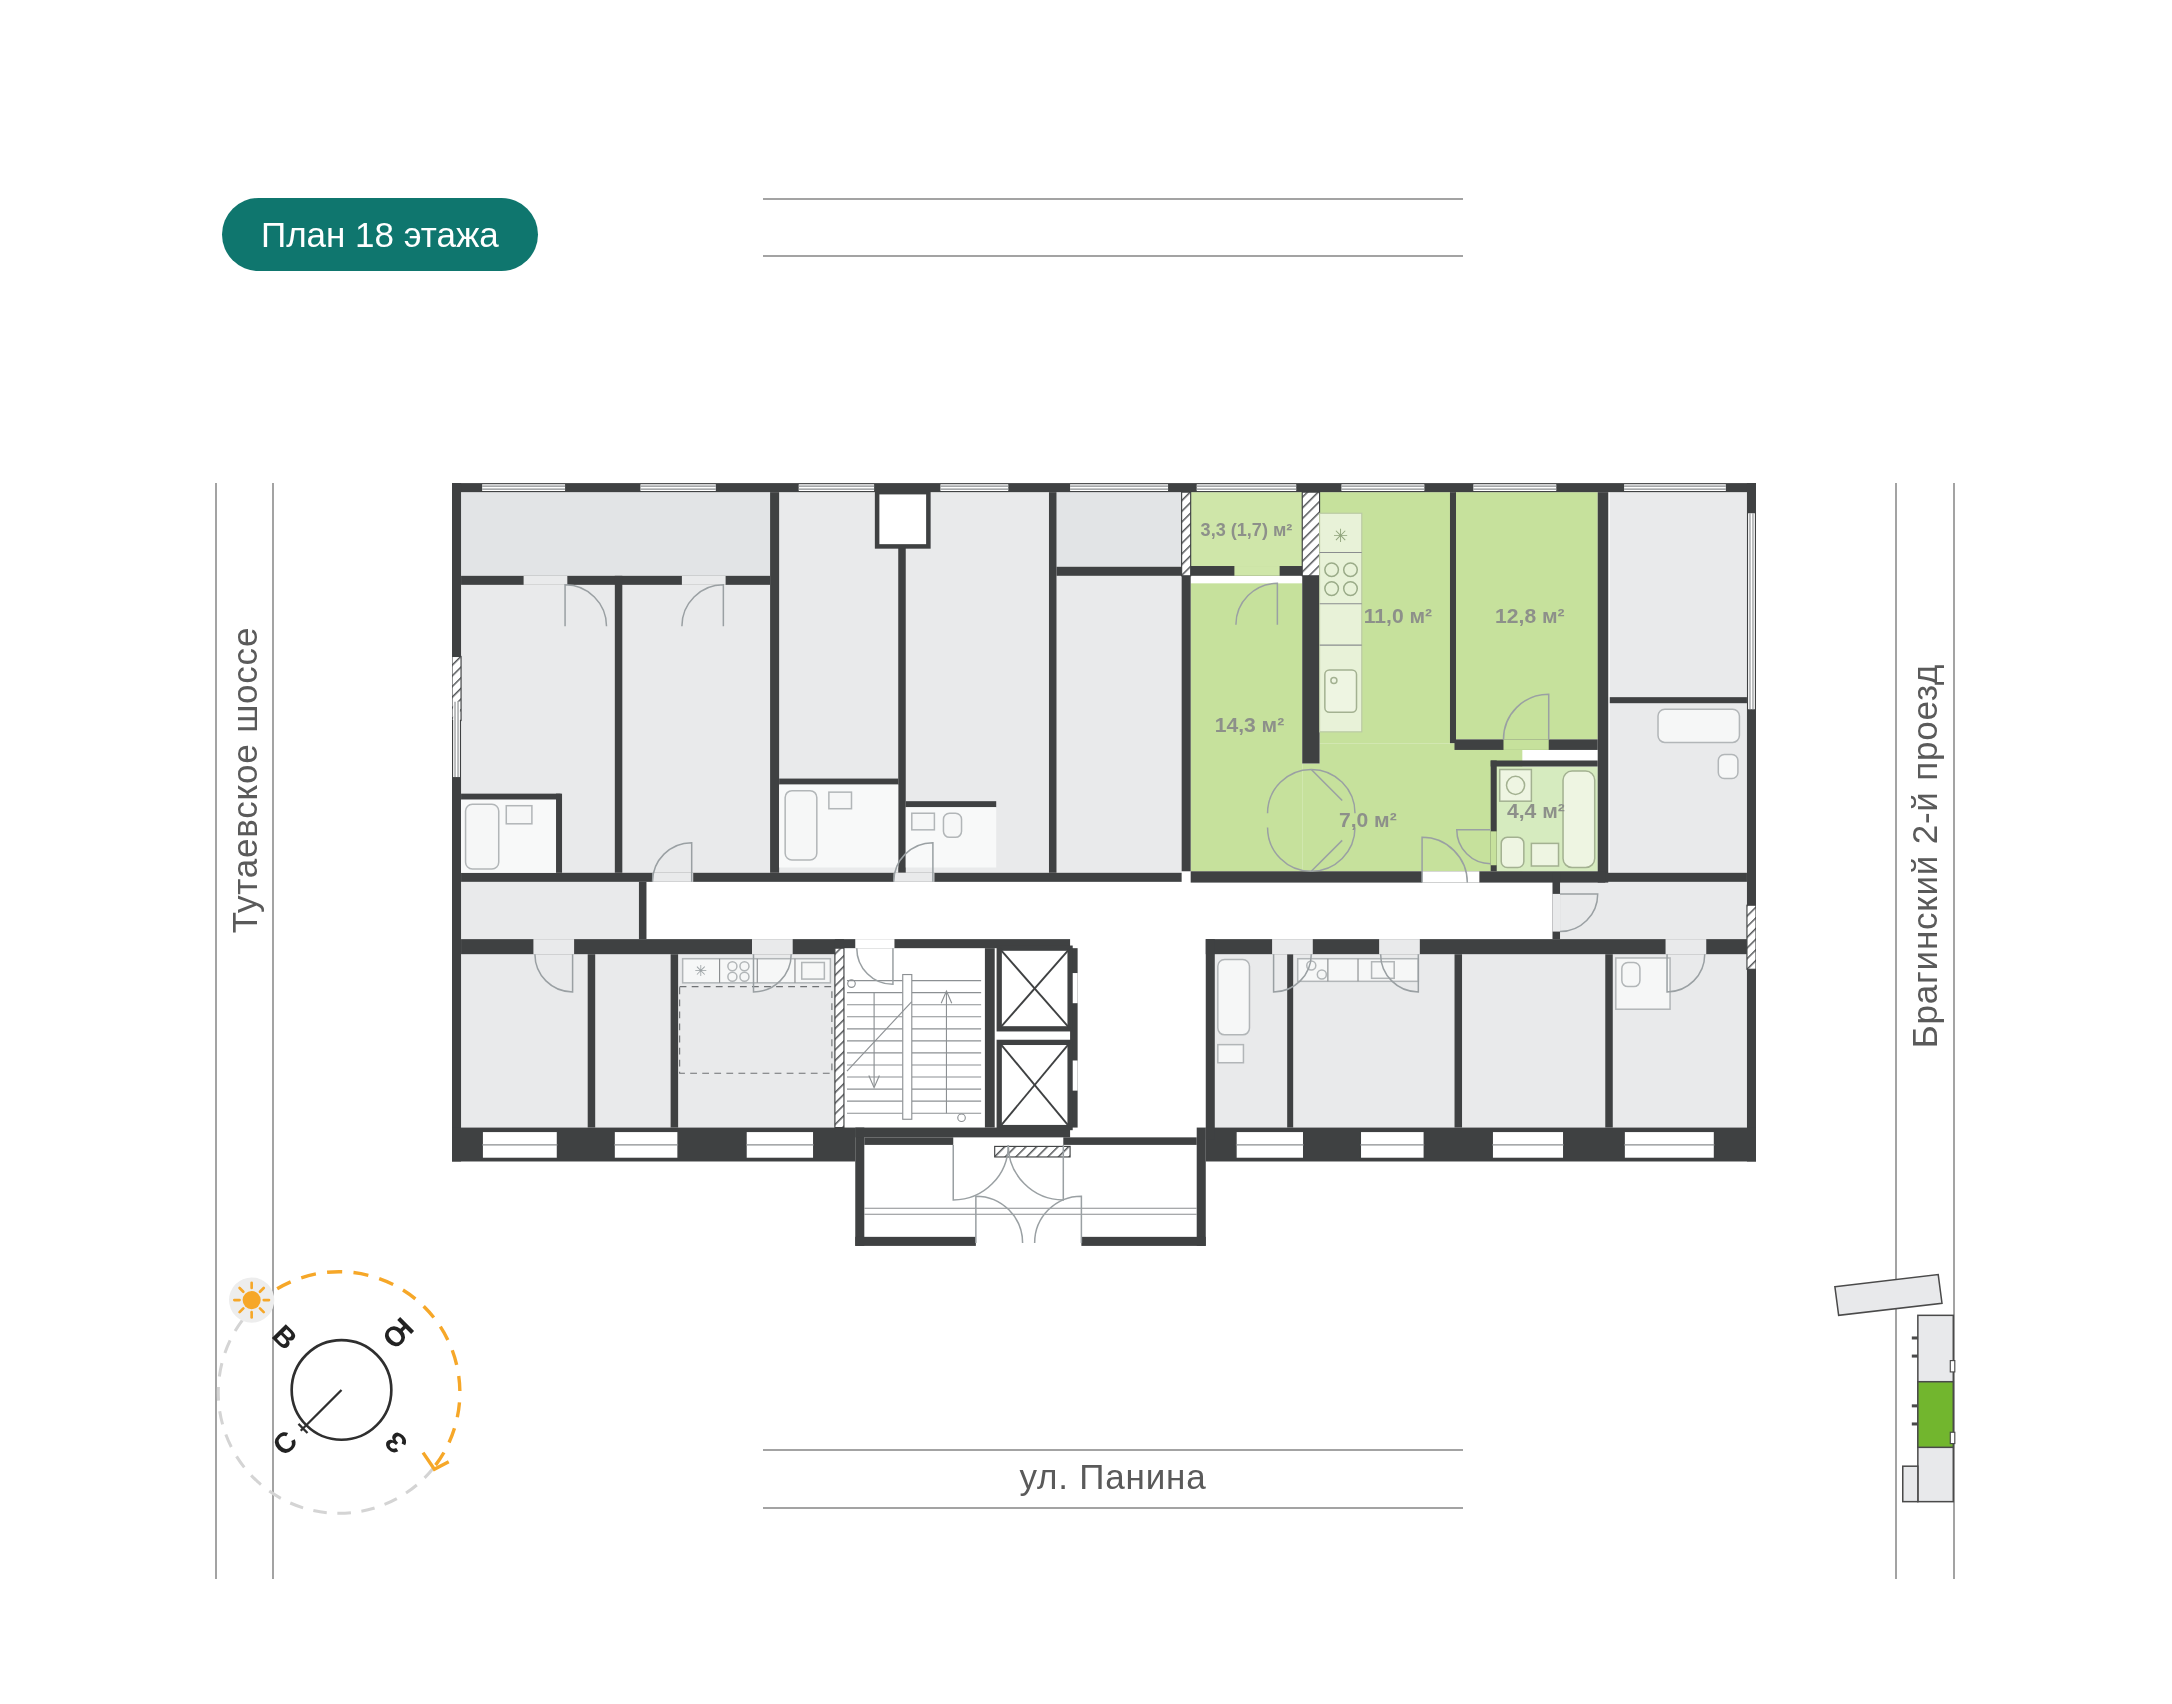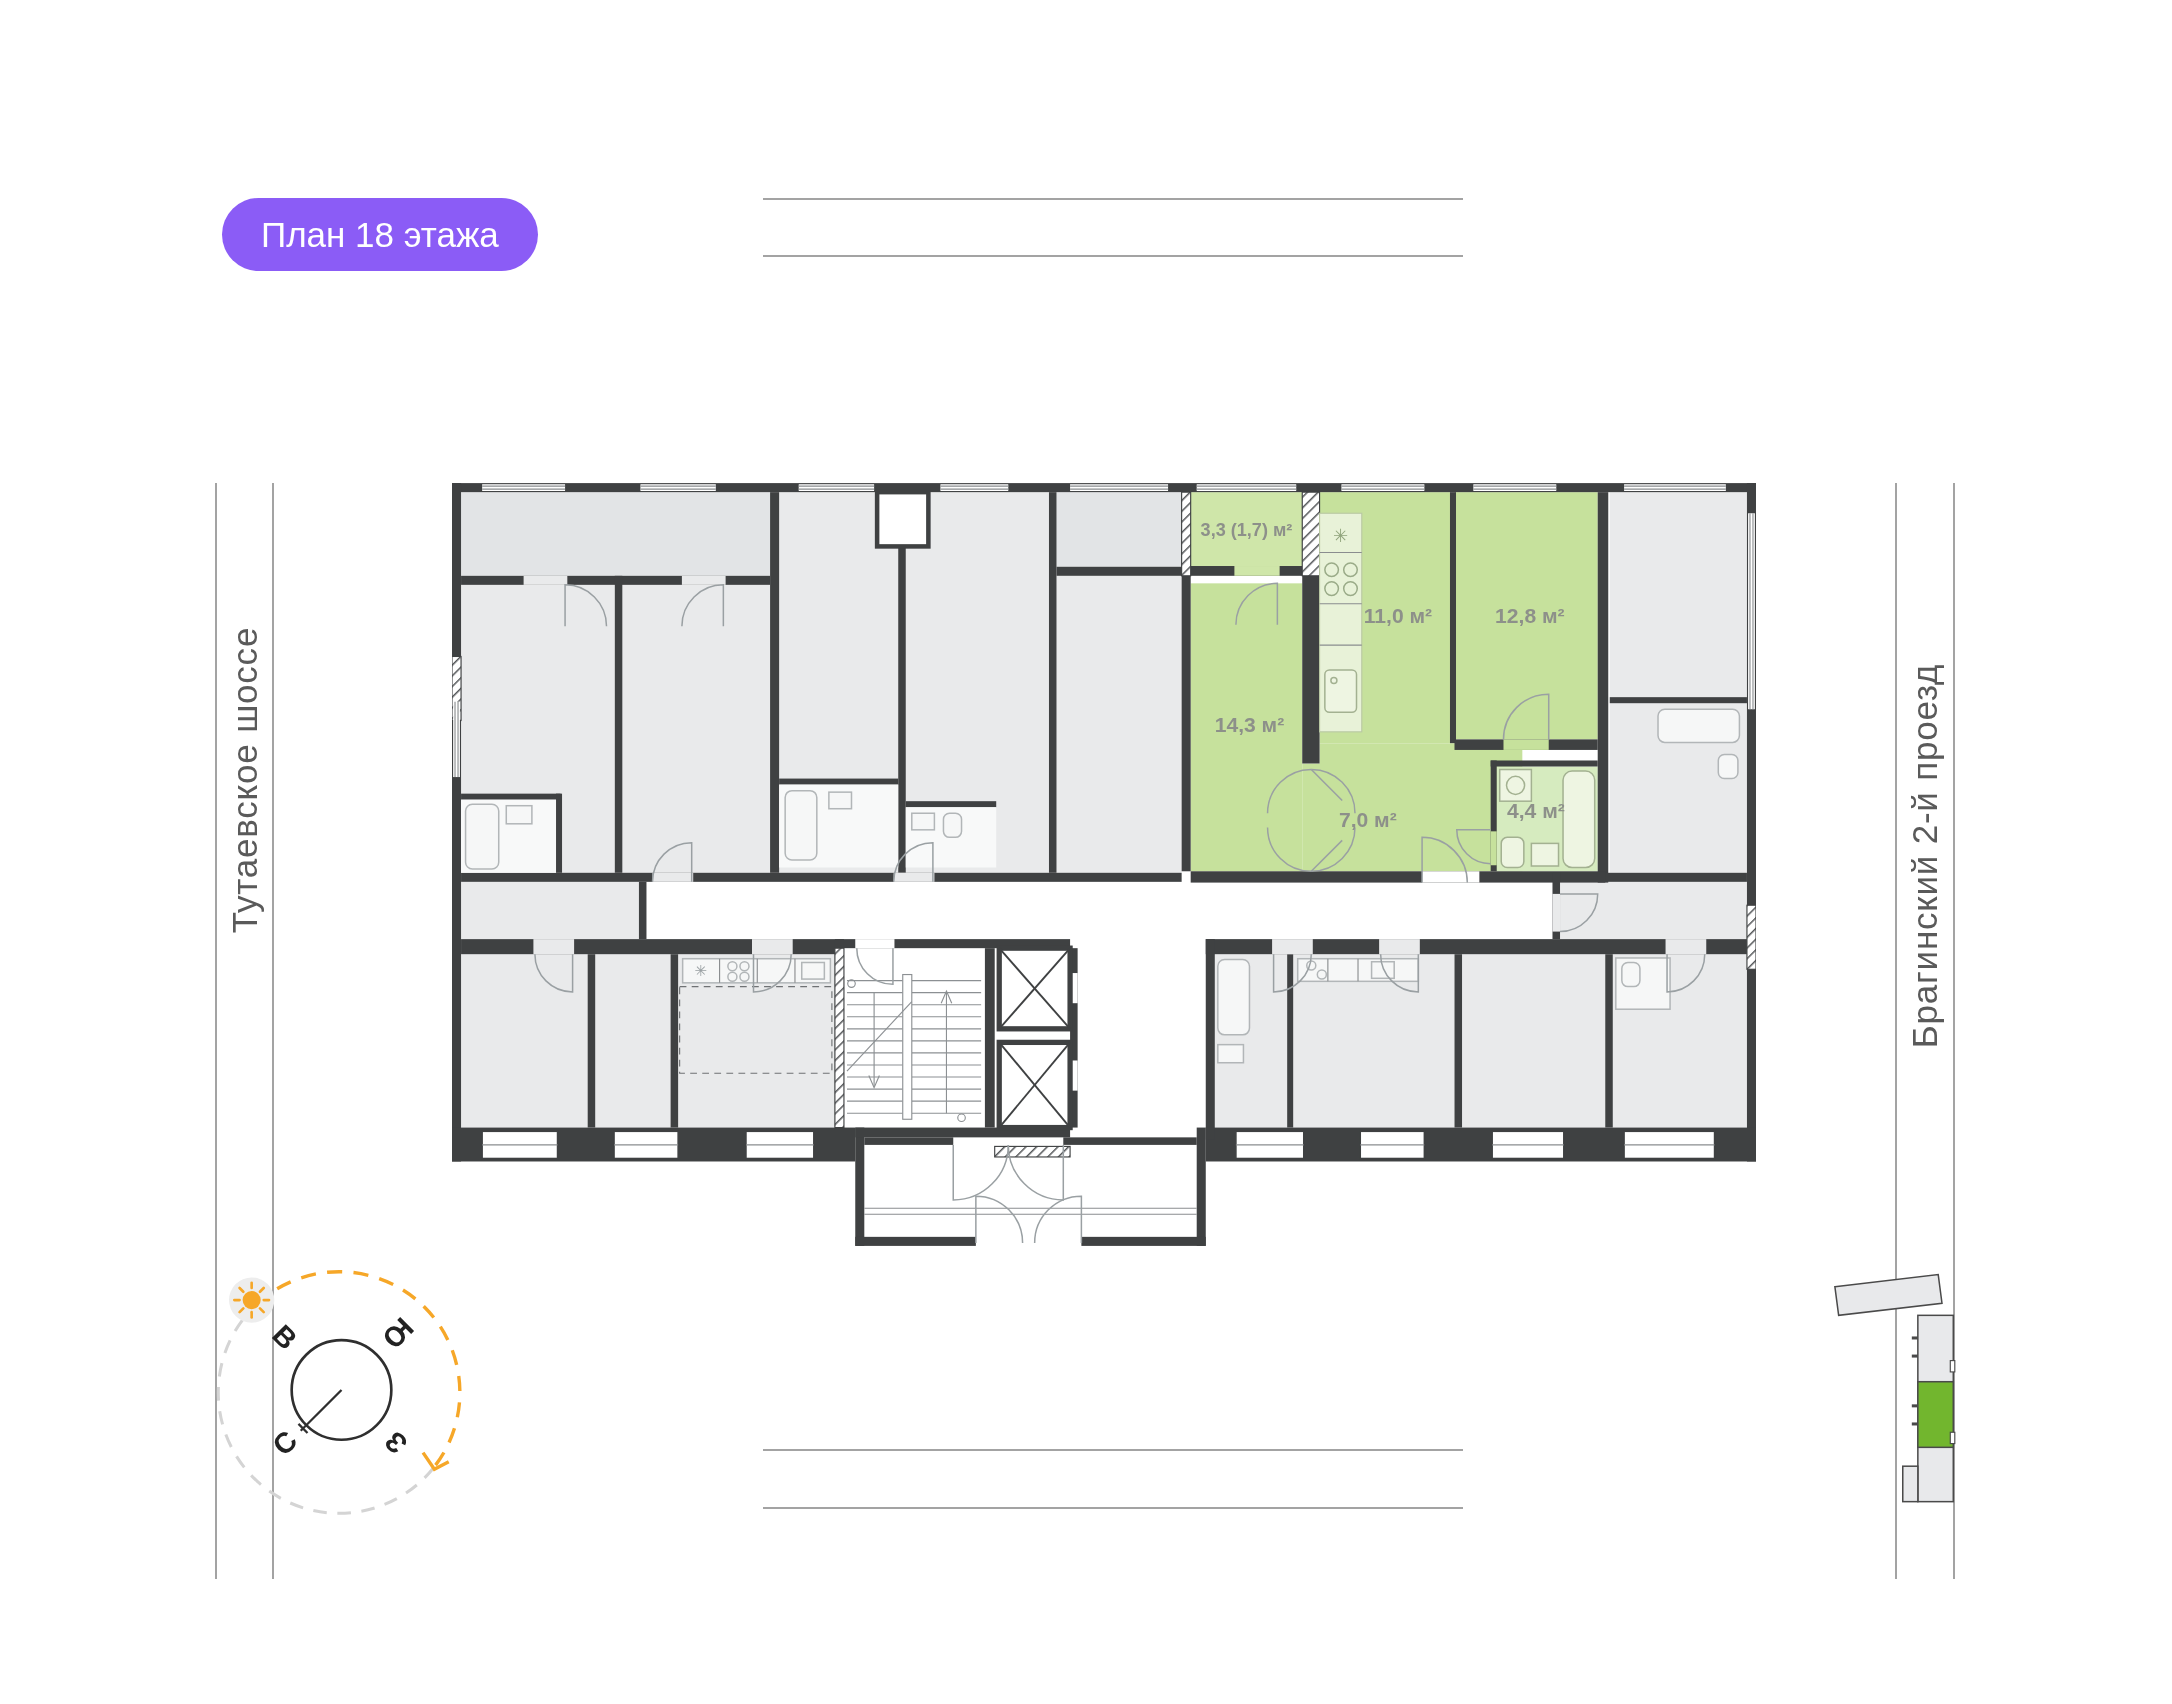--- a/index.html
+++ b/index.html
@@ -1,19 +1,19 @@
 <!DOCTYPE html>
 <html style="font-size:12px"><head>
 <meta charset="utf-8">
 <style>
   html,body{margin:0;padding:0;background:#ffffff;}
   .canvas{position:relative;width:2172px;height:1704px;background:#ffffff;overflow:hidden;
           font-family:"Liberation Sans", sans-serif;}
   
-  .badge{position:absolute;left:222px;top:198px;background:#8b5cf6;color:#ffffff;
+  .badge{position:absolute;left:222px;top:198px;background:#0f766e;color:#ffffff;
          font-size:35px;line-height:1;padding:19px 39px;border-radius:39px;font-weight:400;}
   
   .street{position:absolute;color:#5a5a5a;font-size:35px;letter-spacing:0.8px;white-space:nowrap;}
   .street.h{width:700px;left:763px;text-align:center;}
   .street.v{transform:translate(-50%,-50%) rotate(-90deg);}
   .sline{position:absolute;background:#a3a3a3;}
   .sline.h{width:700px;height:2.3px;left:763px;}
   .sline.v{width:2.3px;height:1096px;top:483px;}
   
   .plan{position:absolute;left:452px;top:483px;}
@@ -46,20 +46,21 @@
 <body>
 
 <div class="canvas">
 
   <div class="badge">План 18 этажа</div>
 
   <div class="sline h" style="top:198px"></div>
   <div class="sline h" style="top:255px"></div>
 
   <div class="sline h" style="top:1449px"></div>
+  <div class="street h" style="top:1457px">ул. Панина</div>
   <div class="sline h" style="top:1507px"></div>
 
   <div class="sline v" style="left:215px"></div>
   <div class="street v" style="left:245px;top:780px">Тутаевское шоссе</div>
   <div class="sline v" style="left:272px"></div>
 
   <div class="sline v" style="left:1895px"></div>
   <div class="street v" style="left:1925px;top:856px">Брагинский 2-й проезд</div>
   <div class="sline v" style="left:1953px"></div>
 

